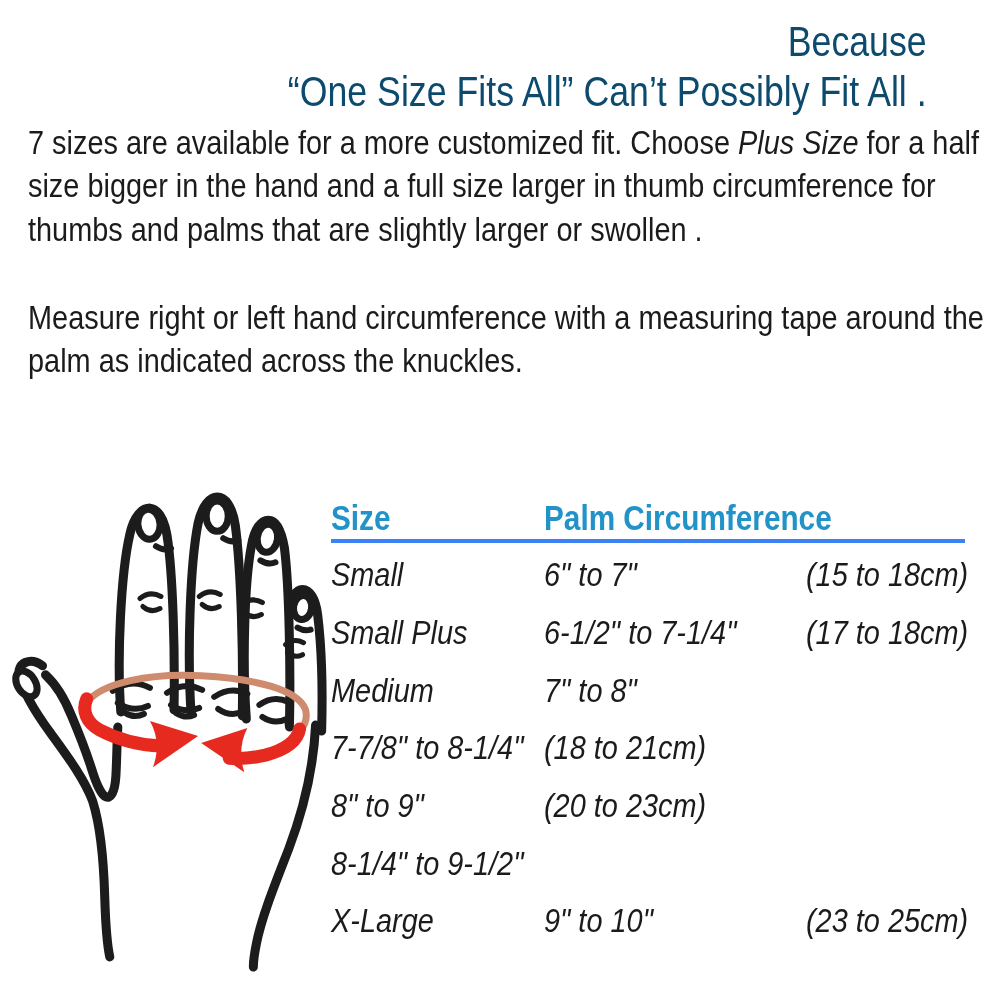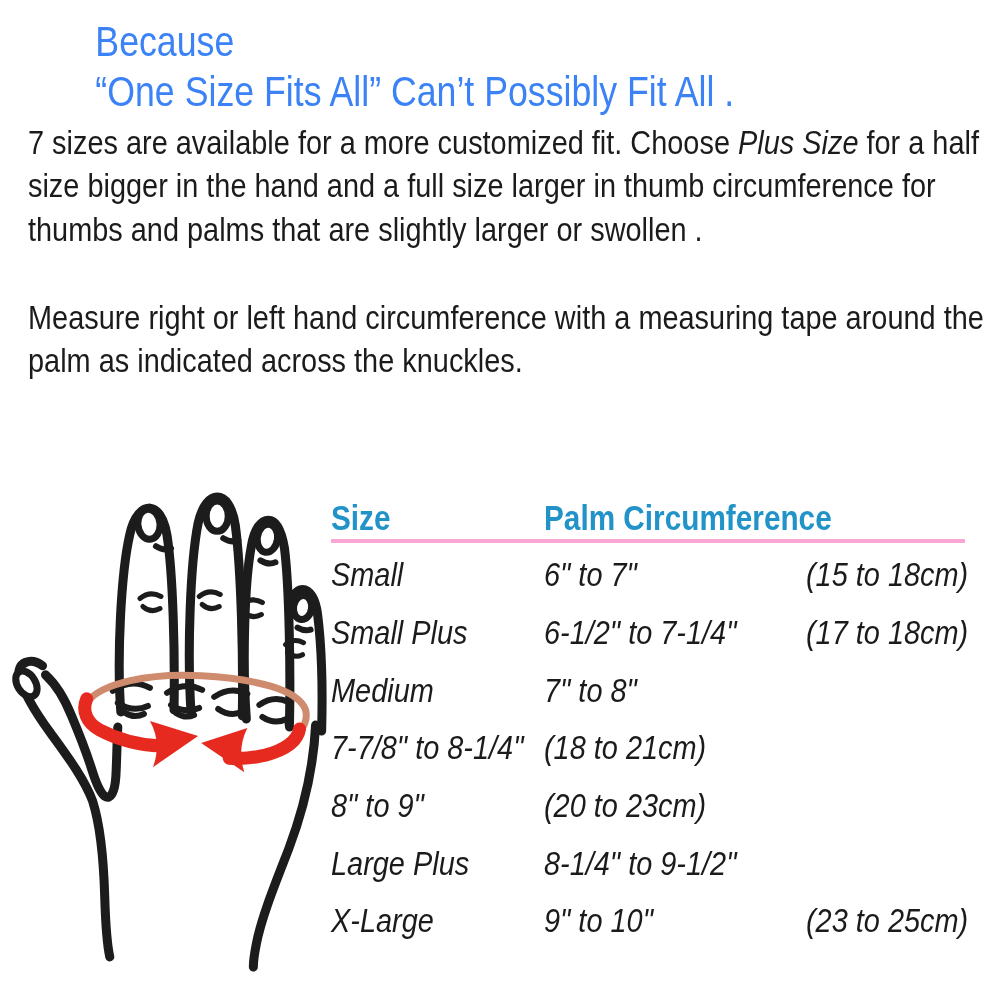--- a/index.html
+++ b/index.html
@@ -13,40 +13,40 @@
   }
   .page { position:absolute; inset:0; }
 
   
   .cxblock { transform:scaleX(0.85); transform-origin:0 0; }
   .cxcenter { transform:scaleX(0.85); transform-origin:50% 0; }
   .cx { display:inline-block; transform:scaleX(0.85); transform-origin:0 0; white-space:nowrap; }
 
   .headline {
     position:absolute; left:22px; top:17px; width:978px;
-    text-align:left;
-    color:#3b82f6;
+    text-align:right;
+    color:#0c4a6e;
     font-size:42px; line-height:50px;
     white-space:nowrap;
   }
 
   .para {
     position:absolute; left:28px; width:1120px;
     font-size:34px; line-height:43.3px;
     white-space:nowrap;
   }
   .p1 { top:121px; }
   .p2 { top:296px; }
   .pline { display:block; }
 
   .thead {
     position:absolute; left:331px; top:499px; width:634px;
     display:grid; grid-template-columns:213px 1fr;
     color:#2193c8; font-weight:bold; font-size:35px; line-height:38px;
-    border-bottom:4px solid #f9a8d4;
+    border-bottom:4px solid #3b82f6;
     padding-bottom:2px;
   }
   .tbody {
     position:absolute; left:331px; top:546px; width:650px;
   }
   .trow {
     display:grid; grid-template-columns:213px 262px 1fr;
     height:57.7px; align-items:center;
     font-size:34px;
     font-style:italic;
@@ -160,21 +160,20 @@
     </div>
     <div class="trow">
       <div><span class="cx">7-7/8" to 8-1/4"</span></div>
       <div><span class="cx">(18 to 21cm)</span></div>
     </div>
     <div class="trow">
       <div><span class="cx">8" to 9"</span></div>
       <div><span class="cx">(20 to 23cm)</span></div>
     </div>
     <div class="trow">
-      <div><span class="cx">Large Plus</span></div>
       <div><span class="cx">8-1/4" to 9-1/2"</span></div>
     </div>
     <div class="trow">
       <div><span class="cx">X-Large</span></div>
       <div><span class="cx">9" to 10"</span></div>
       <div><span class="cx">(23 to 25cm)</span></div>
     </div>
   </div>
 
 </div>

